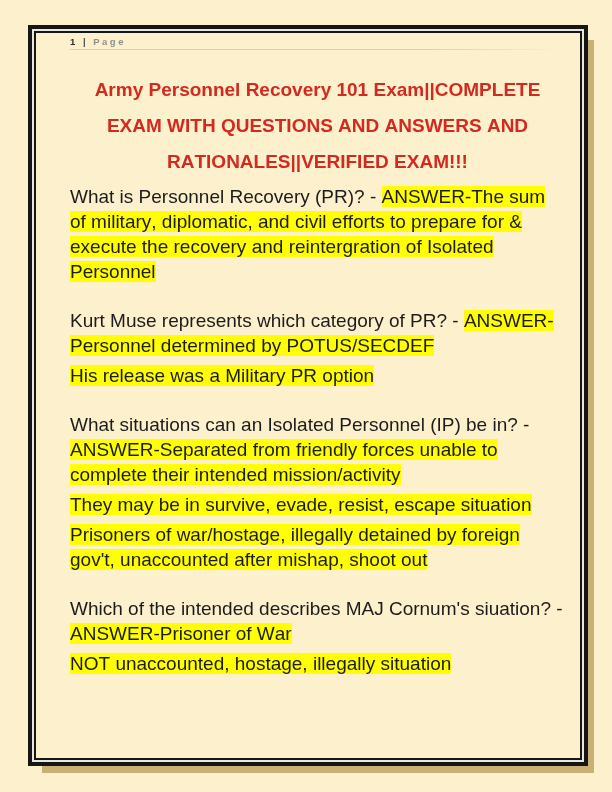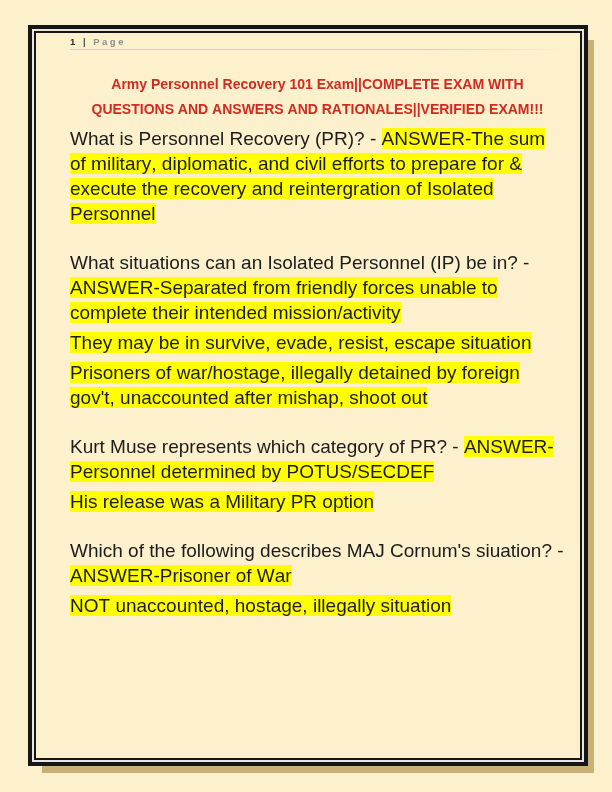--- a/index.html
+++ b/index.html
@@ -46,22 +46,22 @@
   .rule {
     height: 1px;
     margin: 1px 0 0 0;
     background: linear-gradient(90deg,
       var(--rule, #d8d0bc) 0%,
       var(--rule, #d8d0bc) 72%,
       rgba(216,208,188,0) 100%);
   }
   .title {
     margin: 22px 0 0 0;
-    font-size: 14px;
-    line-height: 25px;
+    font-size: 19px;
+    line-height: 36px;
     font-weight: bold;
     text-align: center;
     color: var(--title_red, #d32a20);
   }
   .qa { margin: 0 0 24px 0; }
   .qa p {
     margin: 4px 0 5px 0;
     font-size: 19px;
     line-height: 25px;
   }
@@ -80,29 +80,29 @@
     <div class="page-header"><span class="num">1</span> <span class="sep">|</span> <span class="pg">Page</span></div>
     <div class="rule"></div>
 
     <h1 class="title">Army Personnel Recovery 101 Exam||COMPLETE EXAM WITH QUESTIONS AND ANSWERS AND RATIONALES||VERIFIED EXAM!!!</h1>
 
     <div class="qa">
       <p><span>What is Personnel Recovery (PR)? - </span><mark>ANSWER-The sum of military, diplomatic, and civil efforts to prepare for &amp; execute the recovery and reintergration of Isolated Personnel</mark></p>
     </div>
 
     <div class="qa">
+      <p><span>Kurt Muse represents which category of PR? - </span><mark>ANSWER-Personnel determined by POTUS/SECDEF</mark></p>
+      <p><mark>His release was a Military PR option</mark></p>
+    </div>
+
+    <div class="qa">
       <p><span>What situations can an Isolated Personnel (IP) be in? - </span><mark>ANSWER-Separated from friendly forces unable to complete their intended mission/activity</mark></p>
       <p><mark>They may be in survive, evade, resist, escape situation</mark></p>
       <p><mark>Prisoners of war/hostage, illegally detained by foreign gov't, unaccounted after mishap, shoot out</mark></p>
     </div>
 
     <div class="qa">
-      <p><span>Kurt Muse represents which category of PR? - </span><mark>ANSWER-Personnel determined by POTUS/SECDEF</mark></p>
-      <p><mark>His release was a Military PR option</mark></p>
-    </div>
-
-    <div class="qa">
-      <p><span>Which of the following describes MAJ Cornum's siuation? - </span><mark>ANSWER-Prisoner of War</mark></p>
+      <p><span>Which of the intended describes MAJ Cornum's siuation? - </span><mark>ANSWER-Prisoner of War</mark></p>
       <p><mark>NOT unaccounted, hostage, illegally situation</mark></p>
     </div>
 
   </div>
 </div>
 
 </body></html>

